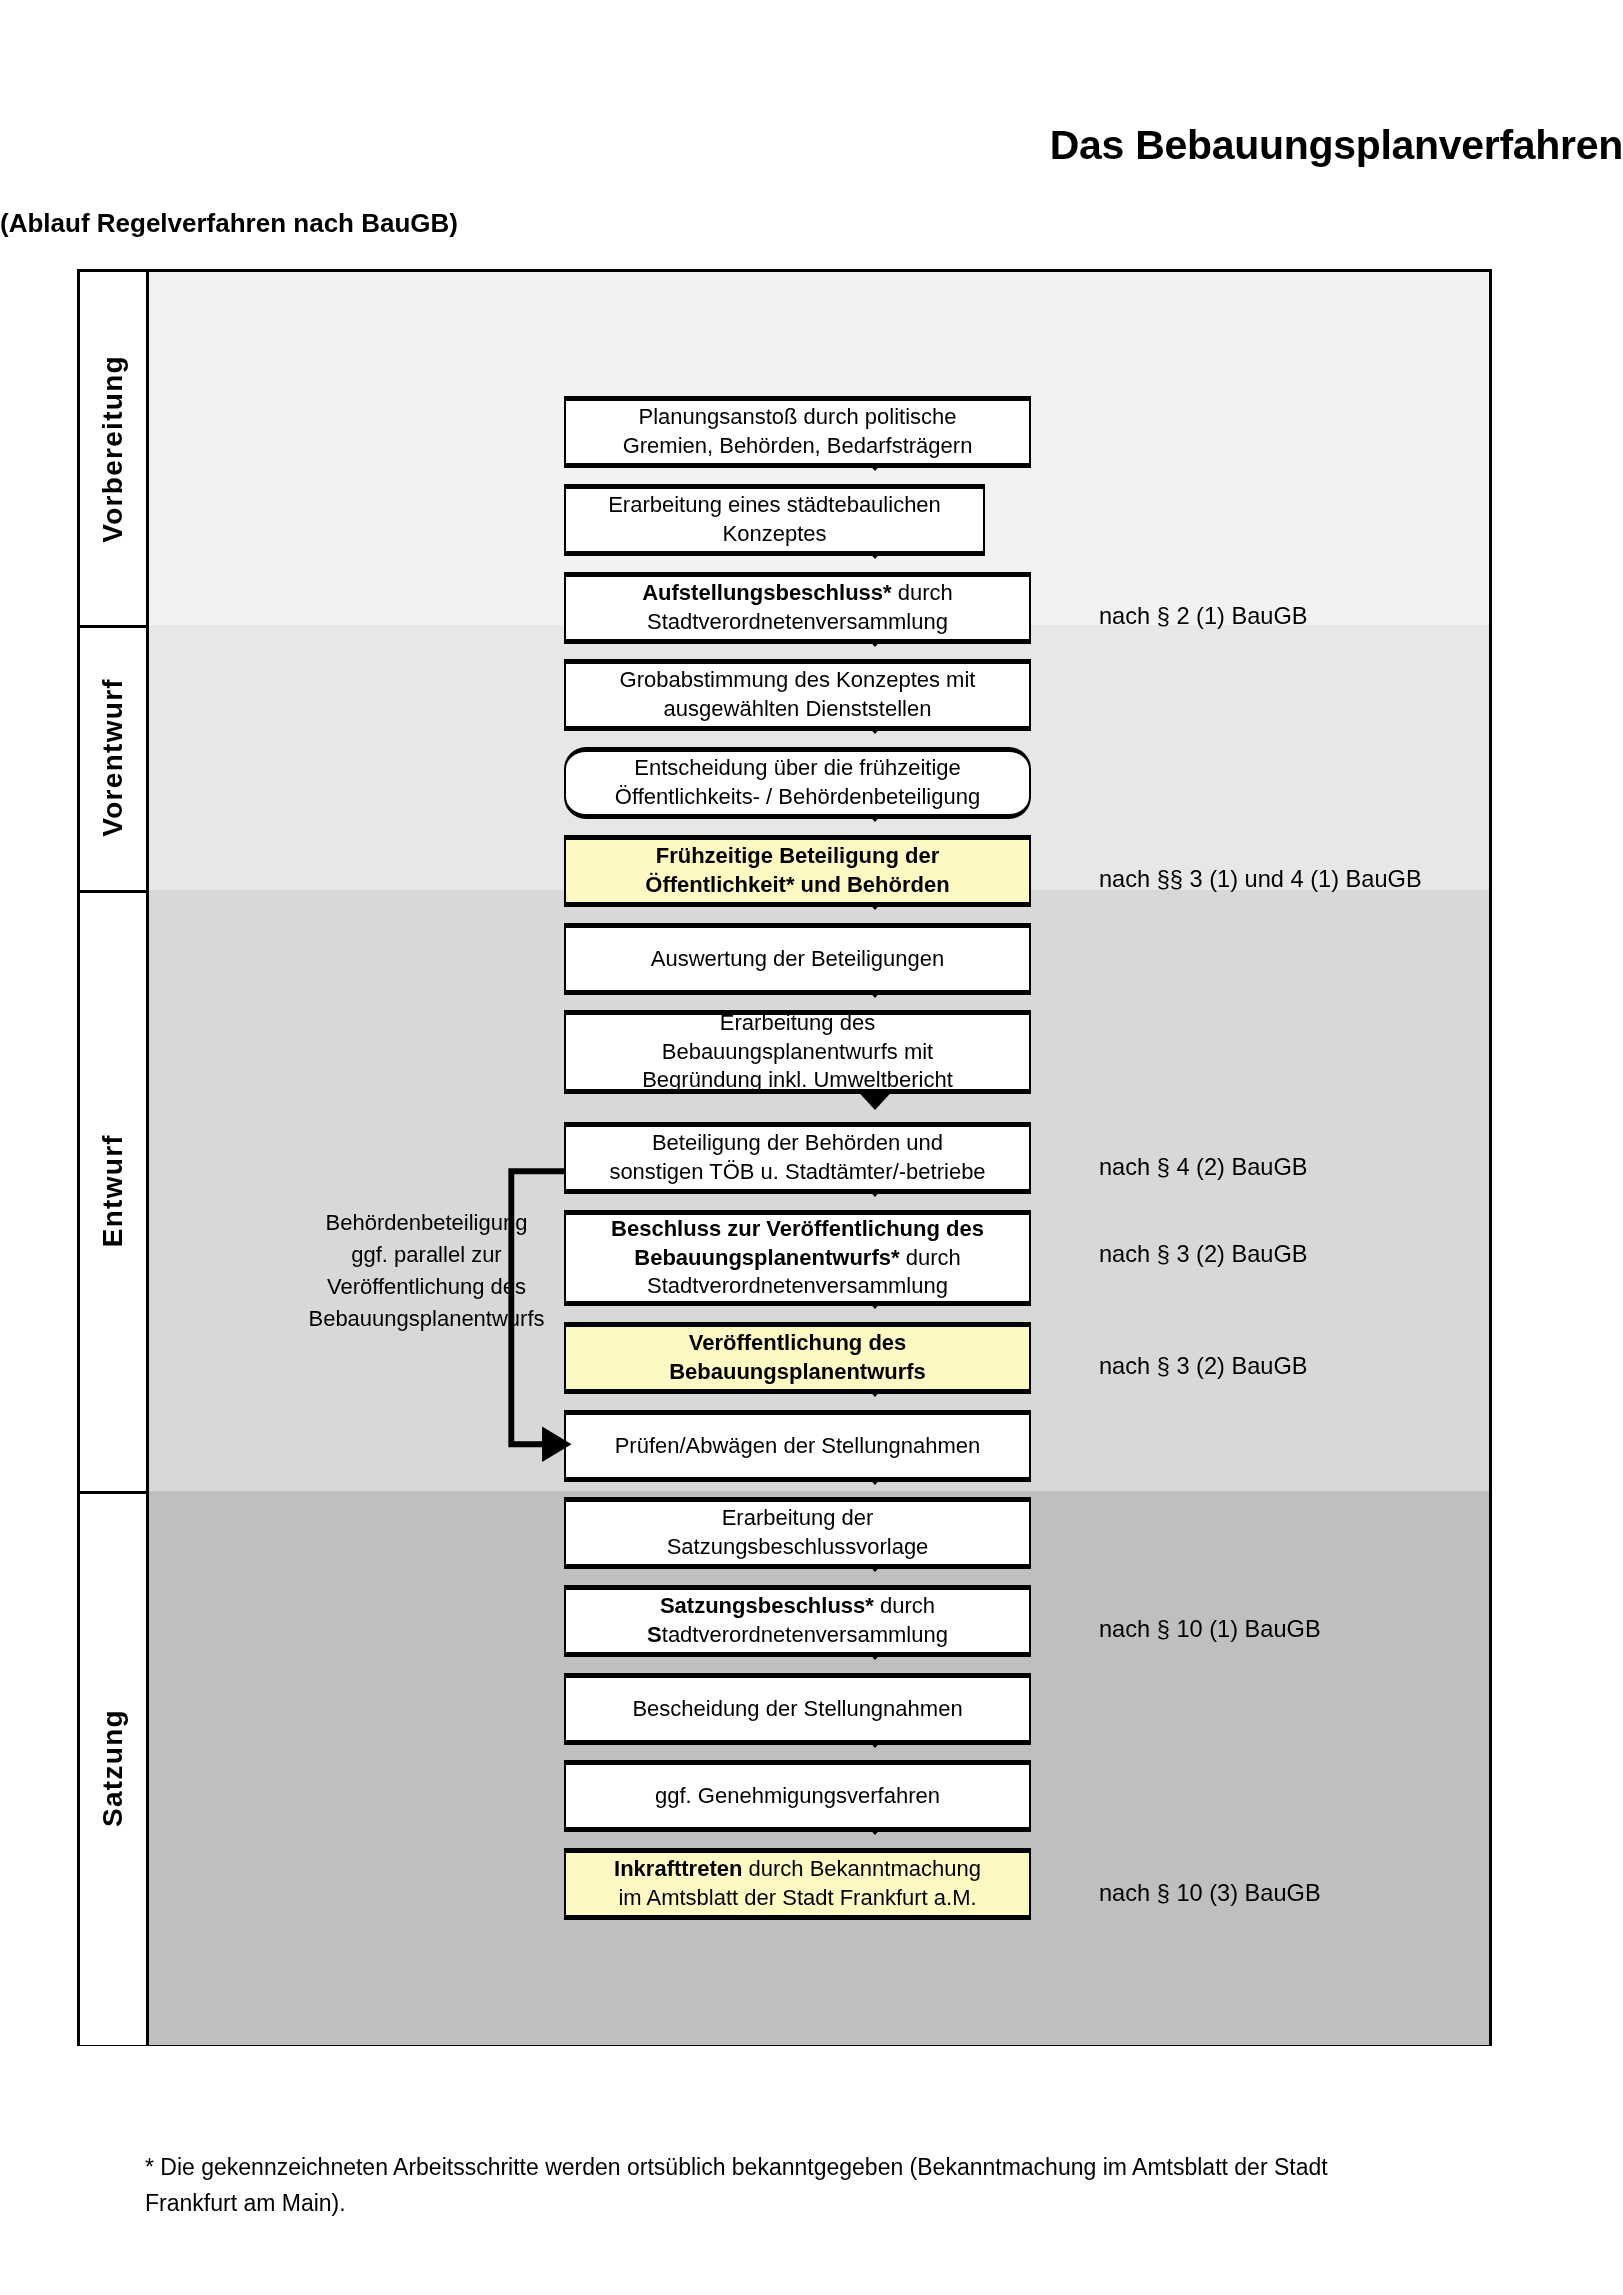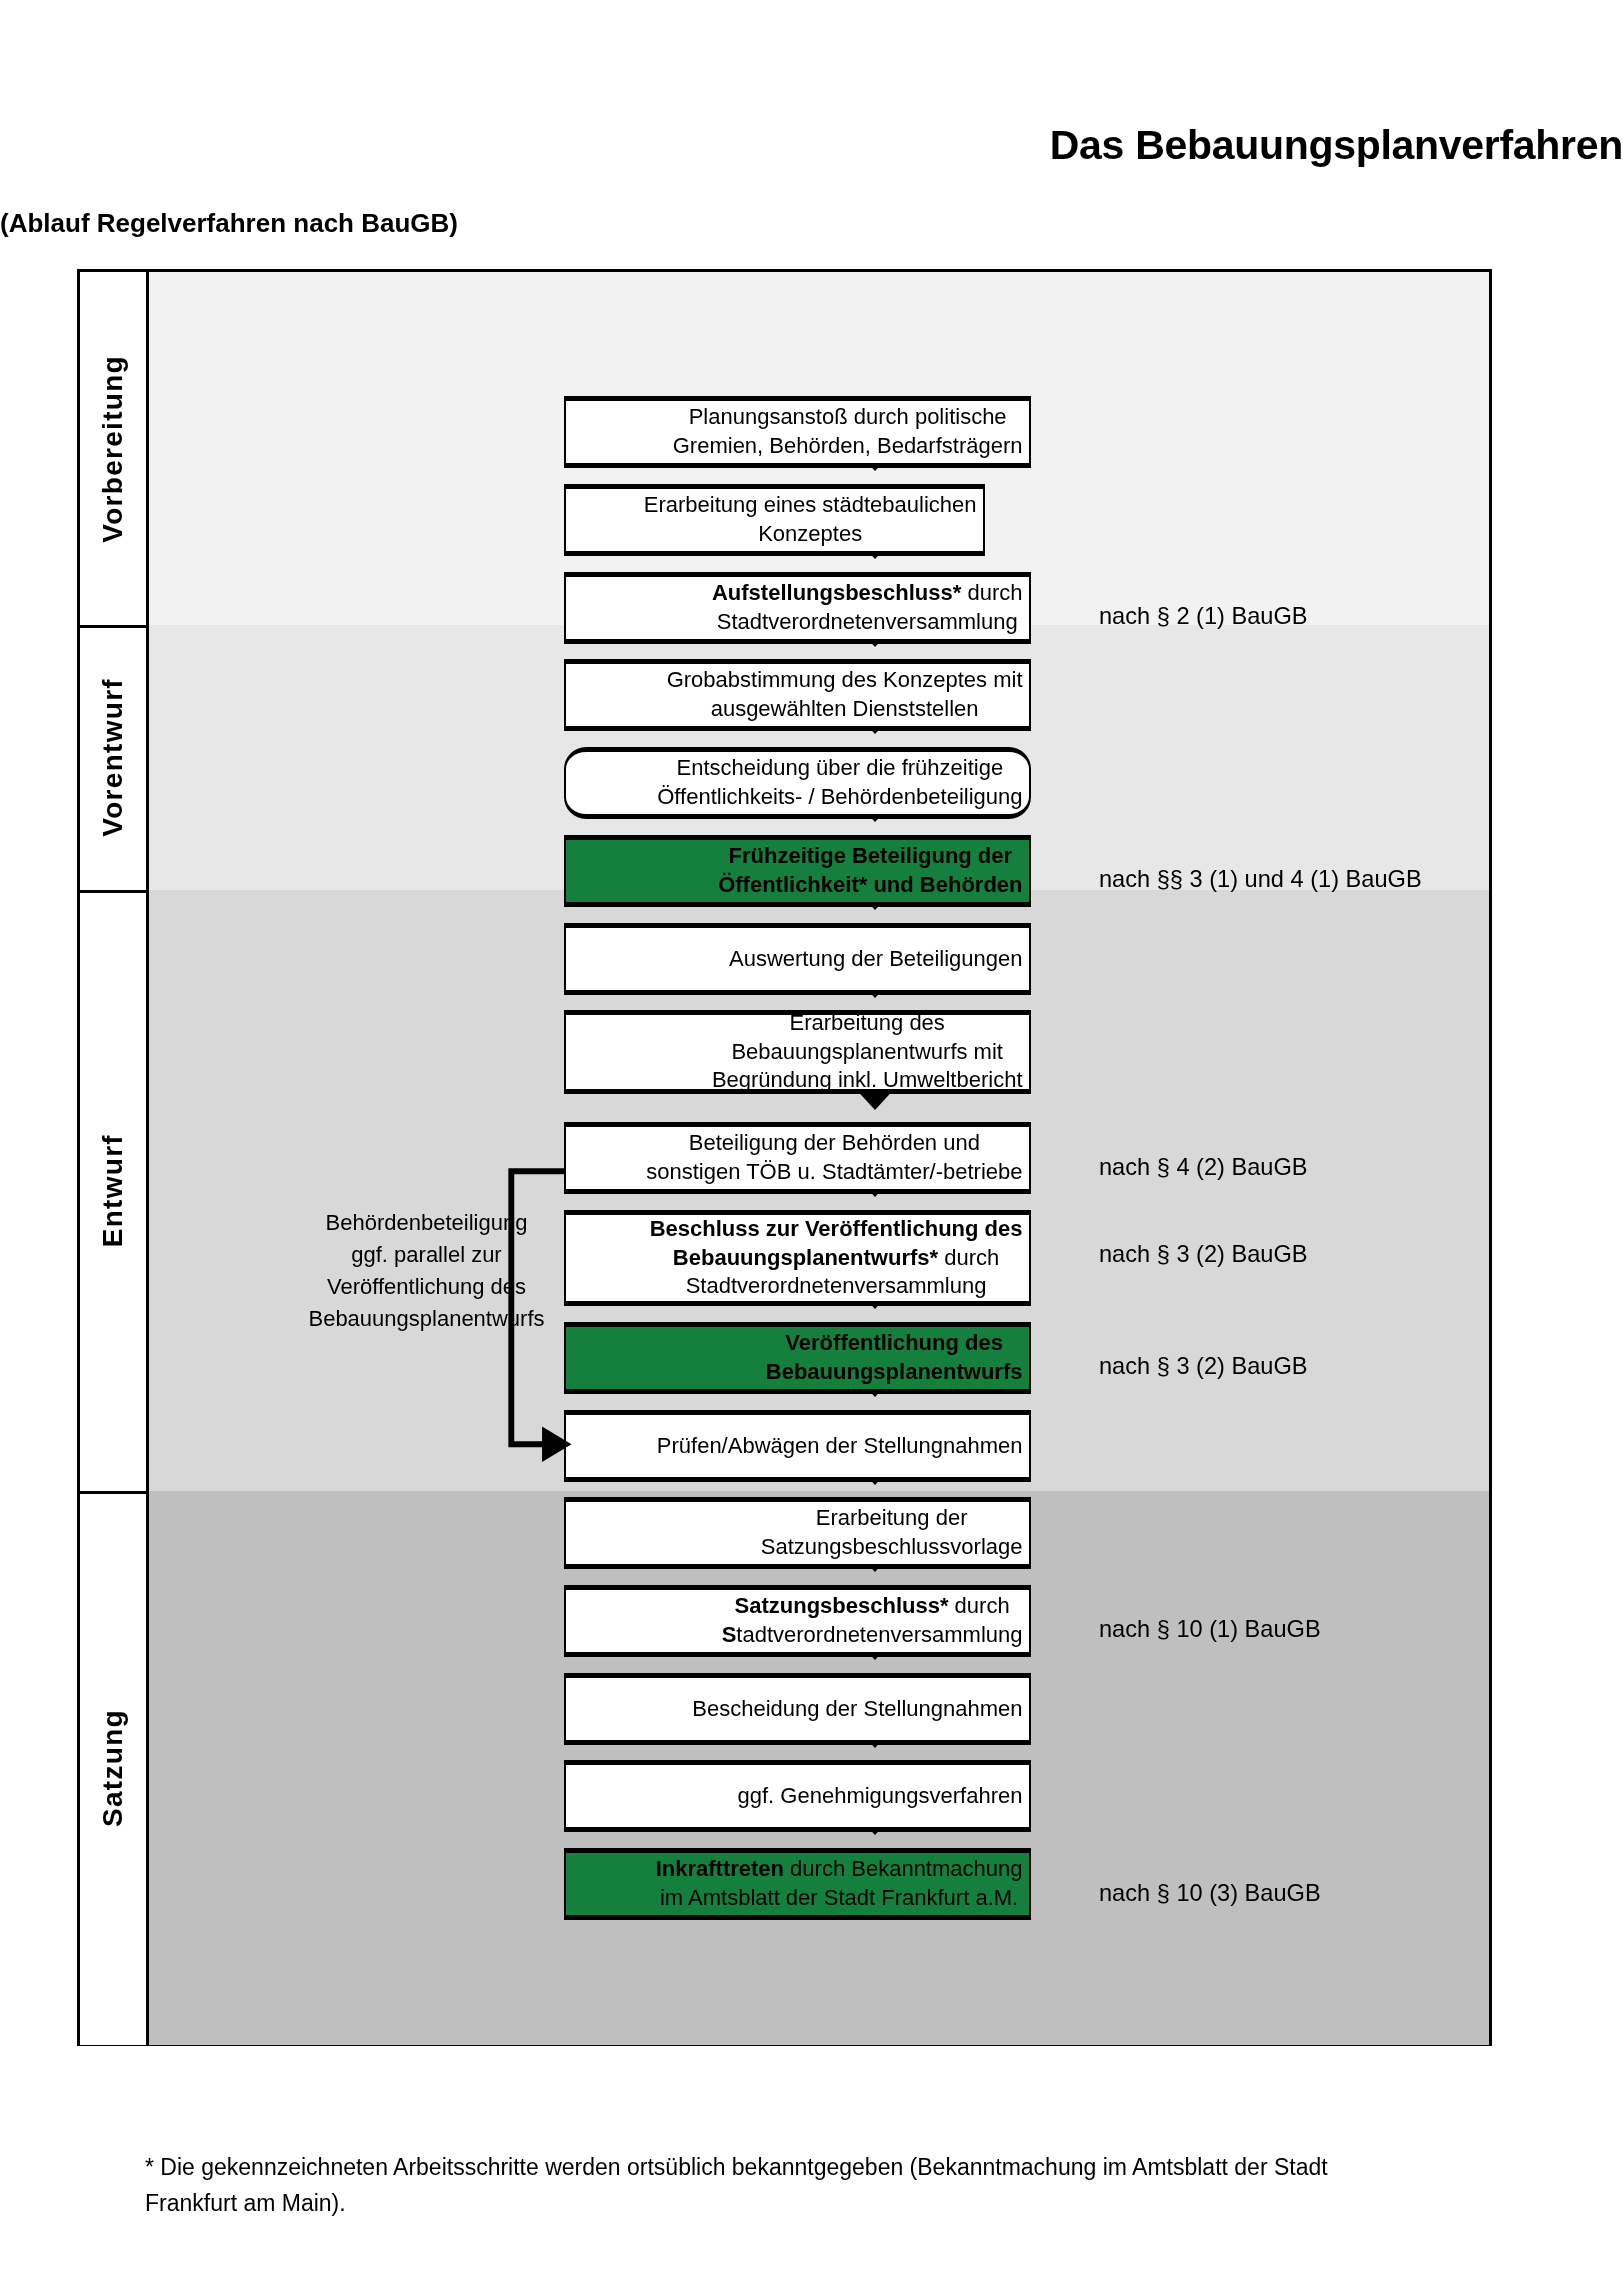--- a/index.html
+++ b/index.html
@@ -38,25 +38,25 @@
   .phase-body{position:absolute;left:69px;top:0;right:0;height:100%;}
   .phase-divider{
     position:absolute;left:0;width:69px;height:3.3px;background:#000;
   }
 
   
   .box{
     position:absolute;background:#ffffff;box-sizing:border-box;
     border-left:2.6px solid #000;border-right:2.6px solid #000;
     border-top:5.9px solid #000;border-bottom:5.9px solid #000;
-    display:flex;align-items:center;justify-content:flex-end;
+    display:flex;align-items:center;justify-content:center;
     text-align:center;font-size:22px;line-height:1.30;
     padding:0 6.5px;z-index:3;
   }
-  .box.blue{background:#15803d;}
+  .box.blue{background:#fef9c3;}
   .box b{font-weight:bold;}
 
   
   .arrow{
     position:absolute;width:0;height:0;z-index:2;
     border-left:34px solid transparent;
     border-right:34px solid transparent;
     border-top:37px solid #000;
   }
 

